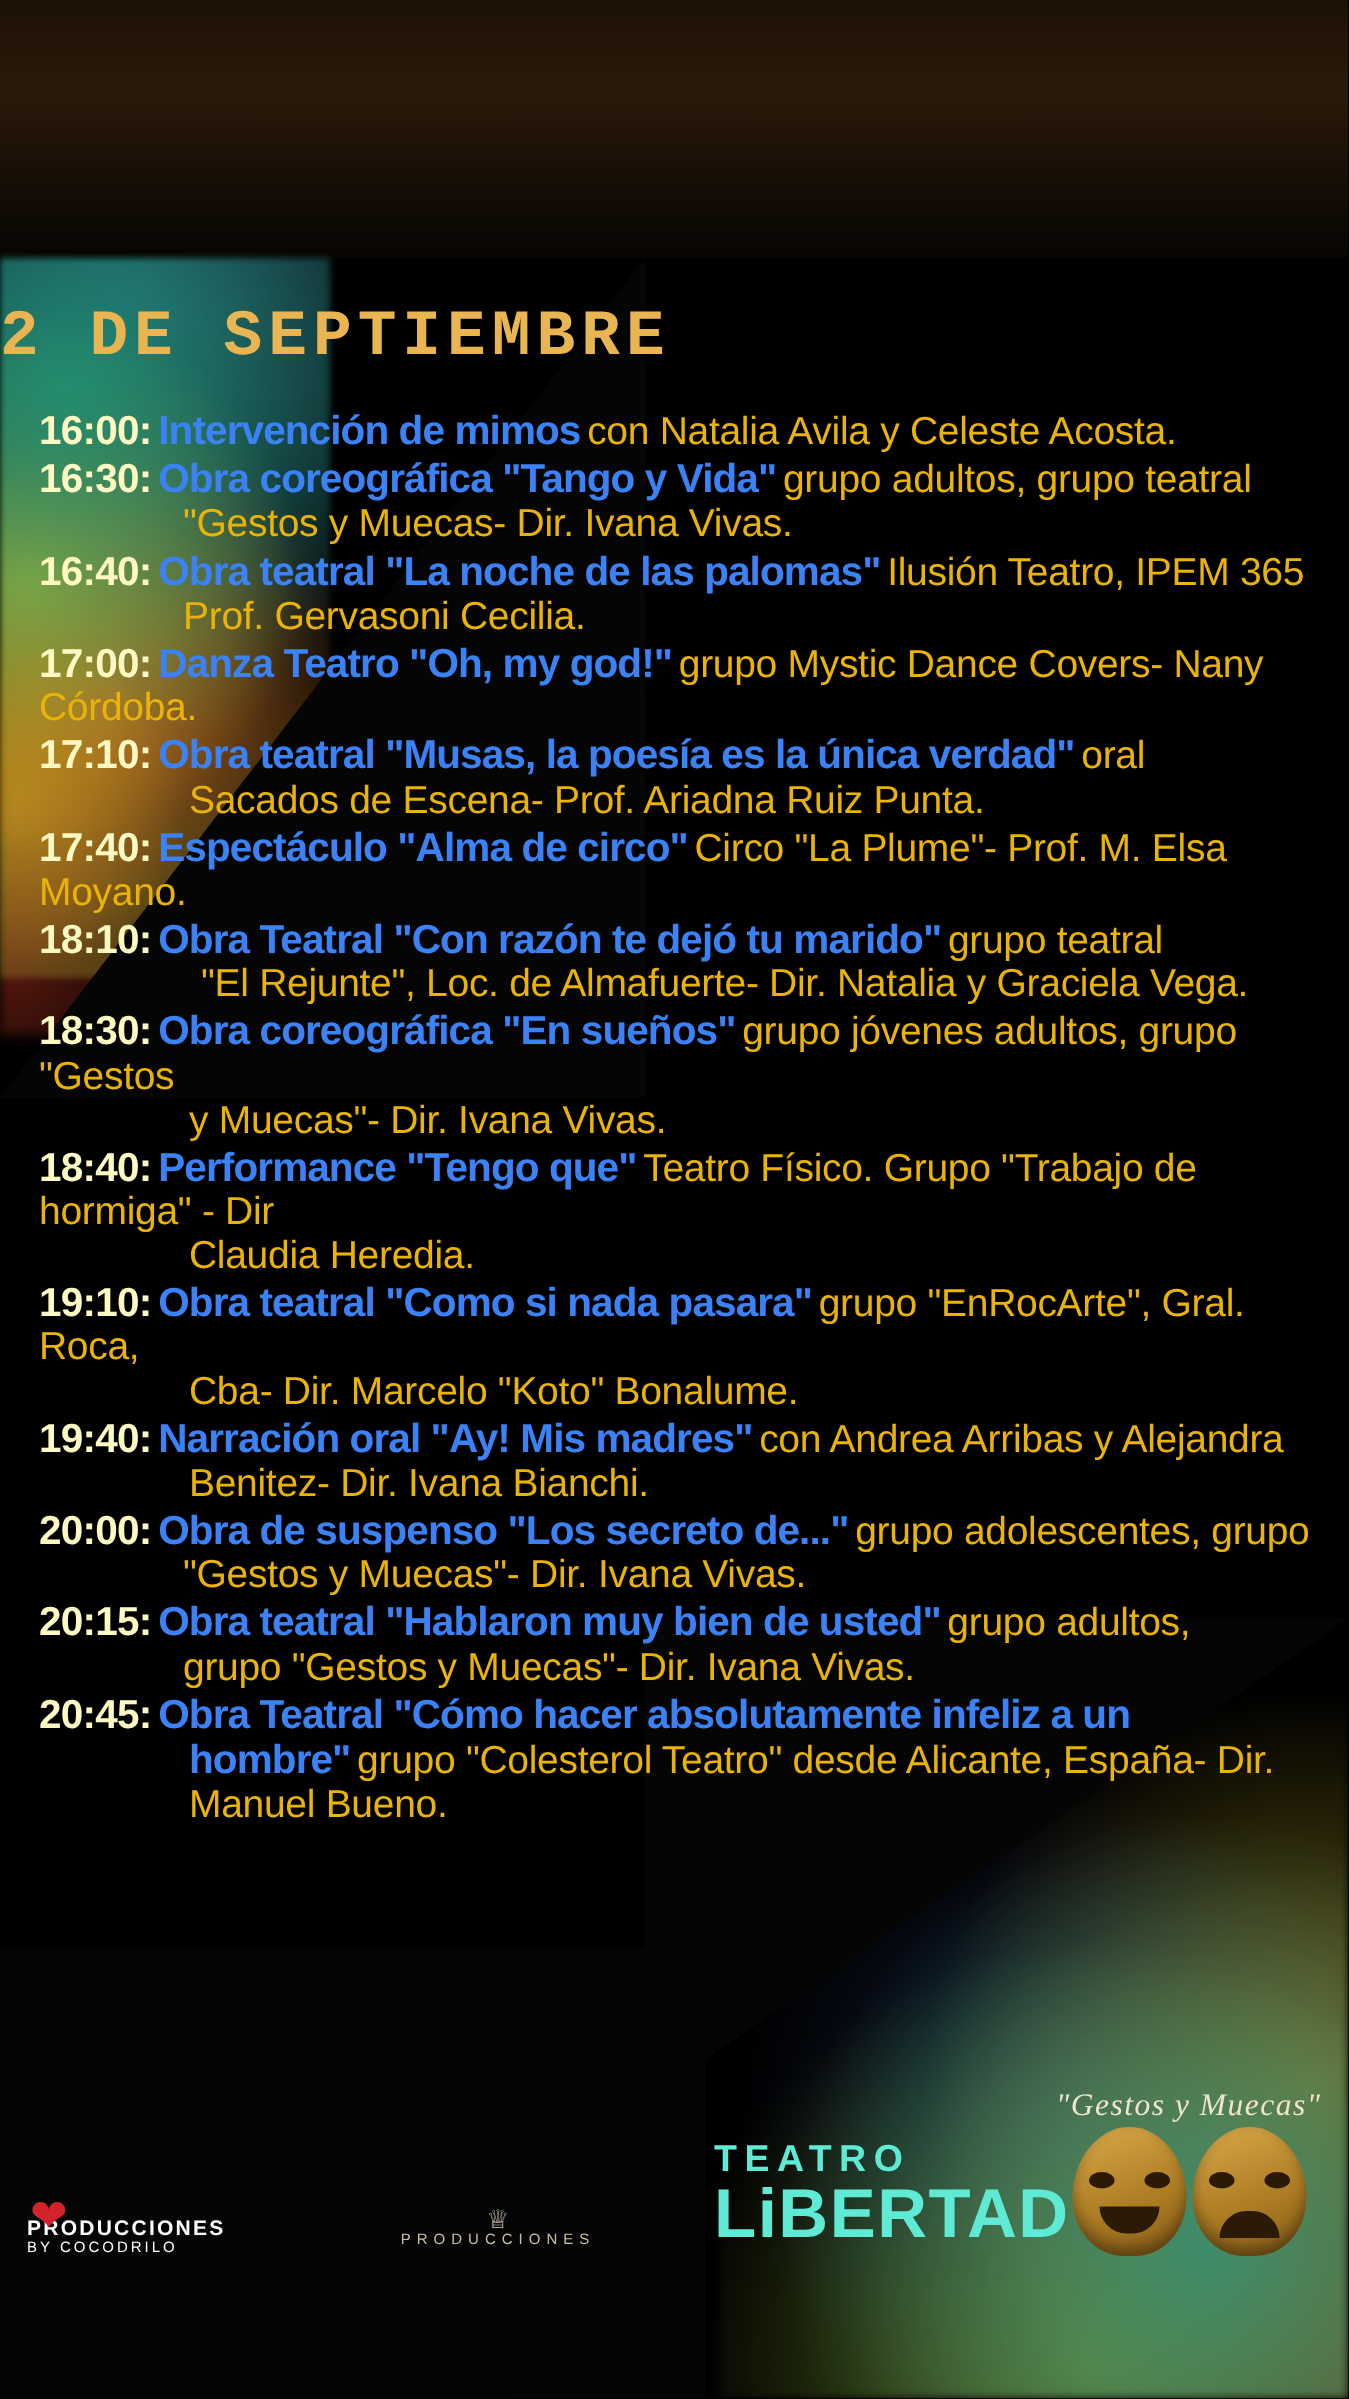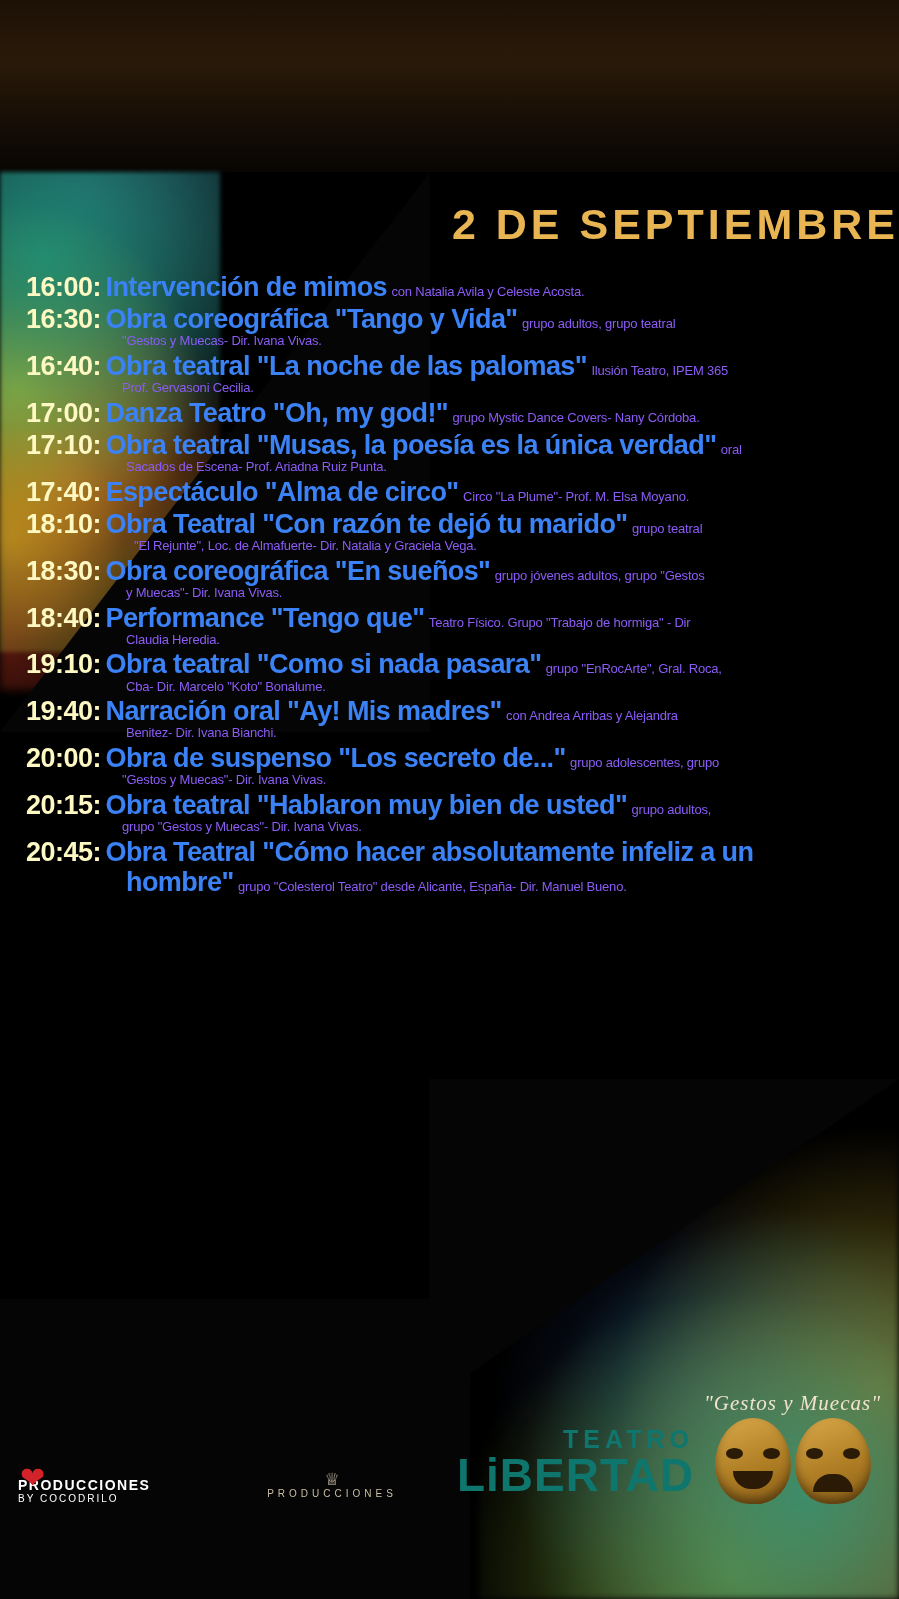--- a/index.html
+++ b/index.html
@@ -94,26 +94,26 @@
     position: absolute;
     top: 172px; left: 0;
     width: 899px;
     height: 1427px;
   }
   .title {
     position: absolute;
     top: 28px;
     left: 0;
     width: 899px;
-    text-align: right;
+    text-align: left;
     color: #e8b552;
     font-size: 43px;
     font-weight: bold;
     letter-spacing: 4px;
-    font-family: Liberation Sans, sans-serif;
+    font-family: Liberation Mono, monospace;
   }
   .schedule {
     position: absolute;
     top: 100px;
     left: 0;
     width: 899px;
     padding: 0 26px;
     box-sizing: border-box;
   }
   .row {
@@ -128,22 +128,22 @@
     letter-spacing: -0.5px;
     white-space: nowrap;
   }
   .headline {
     color: #3b82f6;
     font-size: 27px;
     font-weight: bold;
     letter-spacing: -0.6px;
   }
   .detail {
-    color: #8b5cf6;
-    font-size: 13px;
+    color: #eab308;
+    font-size: 26px;
     font-weight: normal;
     letter-spacing: -0.2px;
   }
   .row .line {
     display: block;
   }
   
   .footer {
     position: absolute;
     bottom: 0;
@@ -202,25 +202,25 @@
     font-weight: normal;
     line-height: 1.05;
   }
   .logo-pardo .sub {
     font-size: 10px;
     letter-spacing: 4px;
     color: #cbbfa6;
   }
   .logo-libertad {
     position: absolute;
-    left: 444px;
+    left: 476px;
     bottom: 100px;
     width: 250px;
-    text-align: right;
-    color: #0f766e;
+    text-align: left;
+    color: #5eead4;
   }
   .logo-libertad .t1 {
     font-size: 25px;
     letter-spacing: 5px;
     font-weight: bold;
     line-height: 1;
   }
   .logo-libertad .t2 {
     font-size: 46px;
     font-weight: bold;

